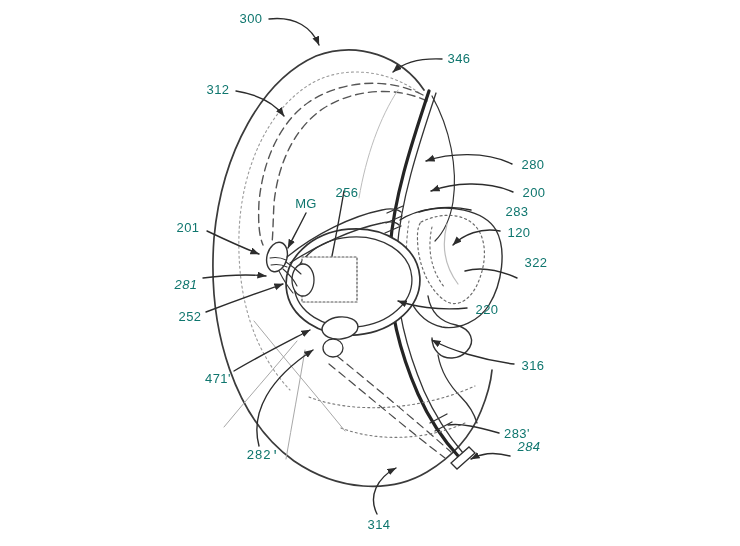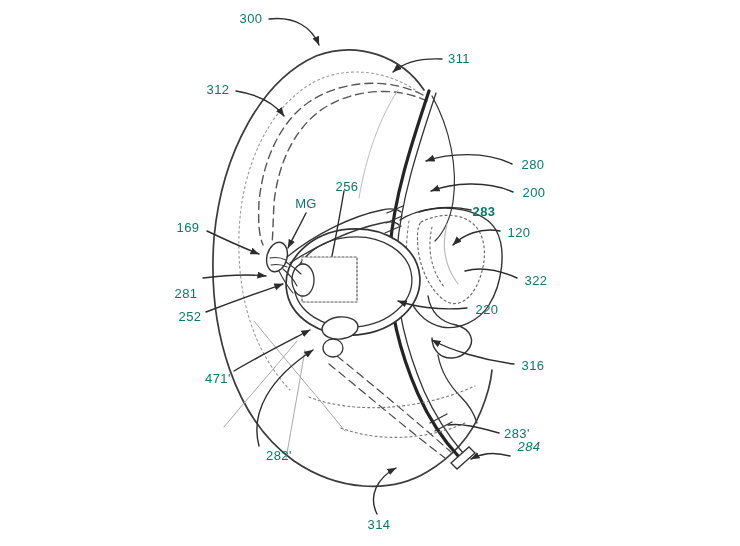--- a/index.html
+++ b/index.html
@@ -92,33 +92,33 @@
       <path d="M 234,371 C 261,355 289,341 310,330" marker-end="url(#arw)"></path>
       <path d="M 206,312 C 243,298 266,290 283,284" marker-end="url(#arw)"></path>
       <path d="M 203,278 C 227,275 247,274 266,276" marker-end="url(#arw)"></path>
       <path d="M 207,231 C 226,240 241,247 259,254" marker-end="url(#arw)"></path>
       <path d="M 306,213 C 299,227 293,238 288,248" marker-end="url(#arw)"></path>
       <path d="M 344,191 C 340,214 336,236 332,256"></path>
     </g>
   </svg>
 
   <div class="lbl" style="left:251px; top:18px;">300</div>
-  <div class="lbl" style="left:459px; top:58px;">311</div>
+  <div class="lbl" style="left:459px; top:58px;">346</div>
   <div class="lbl" style="left:218px; top:89px;">312</div>
   <div class="lbl" style="left:533px; top:164px;">280</div>
   <div class="lbl" style="left:534px; top:192px;">200</div>
-  <div class="lbl" style="left:484px; top:211px;font-weight:bold;">283</div>
+  <div class="lbl" style="left:517px; top:211px;">283</div>
   <div class="lbl" style="left:519px; top:232px;">120</div>
-  <div class="lbl" style="left:536px; top:280px;">322</div>
+  <div class="lbl" style="left:536px; top:262px;">322</div>
   <div class="lbl" style="left:487px; top:309px;">220</div>
   <div class="lbl" style="left:533px; top:365px;">316</div>
   <div class="lbl" style="left:517px; top:433px;">283'</div>
   <div class="lbl" style="left:529px; top:446px;font-style:italic;">284</div>
   <div class="lbl" style="left:379px; top:524px;">314</div>
-  <div class="lbl" style="left:279px; top:455px;">282'</div>
+  <div class="lbl" style="left:263px; top:455px;font-family:Liberation Mono, monospace;">282'</div>
   <div class="lbl" style="left:218px; top:378px;">471'</div>
   <div class="lbl" style="left:190px; top:316px;">252</div>
-  <div class="lbl" style="left:186px; top:293px;">281</div>
-  <div class="lbl" style="left:188px; top:227px;">169</div>
+  <div class="lbl" style="left:186px; top:284px;font-style:italic;">281</div>
+  <div class="lbl" style="left:188px; top:227px;">201</div>
   <div class="lbl" style="left:306px; top:203px;">MG</div>
-  <div class="lbl" style="left:347px; top:186px;">256</div>
+  <div class="lbl" style="left:347px; top:192px;">256</div>
 
 </div>
 
 </body></html>

